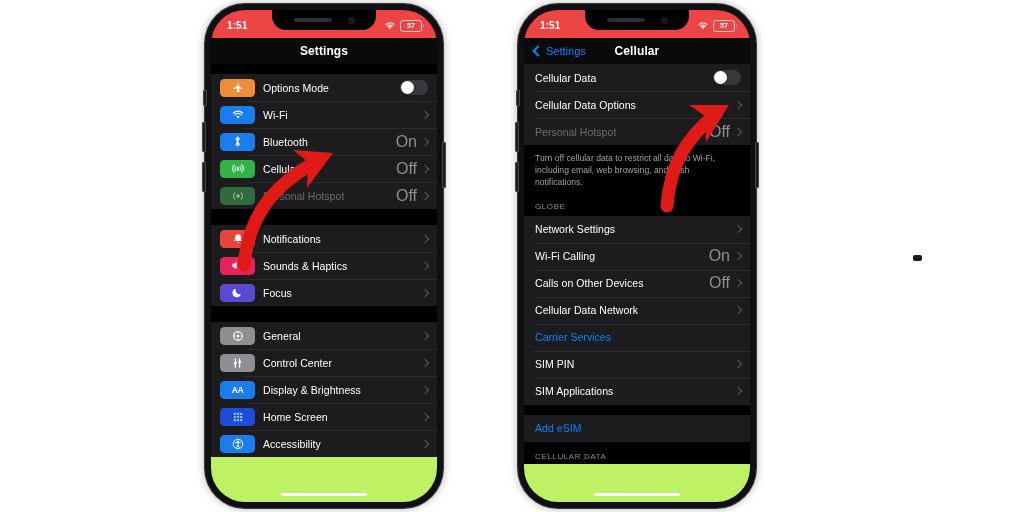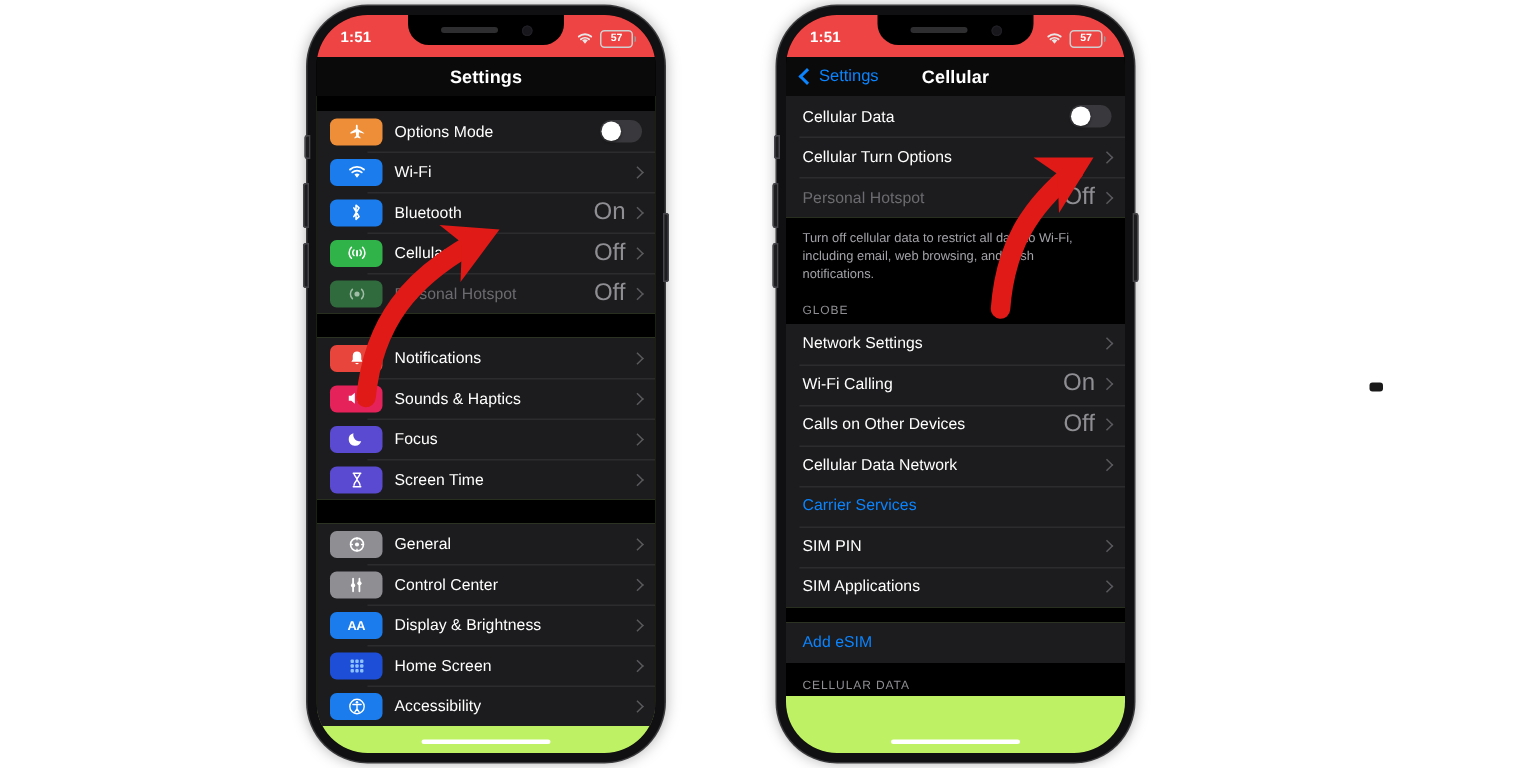--- a/index.html
+++ b/index.html
@@ -429,30 +429,20 @@
             <span class="row-value"></span>
             <span class="chev"></span>
           </div>
           <div class="row">
             <div class="row-icon" style="background:#5a4ad1">
               <svg width="11" height="11" viewBox="0 0 13 13">
                   <path d="M10.4 8.3A5 5 0 0 1 4.3 2.2a5 5 0 1 0 6.1 6.1Z" fill="#fff"></path>
                 </svg>
             </div>
             <span class="row-label">Focus</span>
-            <span class="row-value"></span>
-            <span class="chev"></span>
-          </div>
-          <div class="row">
-            <div class="row-icon" style="background:#5a4ad1">
-              <svg width="10" height="12" viewBox="0 0 12 14">
-                  <path d="M3 1.6h6M3 12.4h6M3.6 1.6c0 2.4 2.4 3.3 2.4 4.8s-2.4 2.4-2.4 4.8M8.4 1.6c0 2.4-2.4 3.3-2.4 4.8s2.4 2.4 2.4 4.8" stroke="#fff" stroke-width="1.2" fill="none" stroke-linecap="round"></path>
-                </svg>
-            </div>
-            <span class="row-label">Screen Time</span>
             <span class="row-value"></span>
             <span class="chev"></span>
           </div>
         </div>
 
         <div class="gap"></div>
 
         <div class="group">
           <div class="row">
             <div class="row-icon" style="background:#8e8e93">
@@ -569,21 +559,21 @@
       <div class="content">
 
         <div class="group">
           <div class="row noicon" style="padding-left:11px">
             <span class="row-label">Cellular Data</span>
             <div class="toggle">
                 <div class="knob"></div>
               </div>
           </div>
           <div class="row noicon" style="padding-left:11px">
-            <span class="row-label">Cellular Turn Options</span>
+            <span class="row-label">Cellular Data Options</span>
             <span class="row-value"></span>
             <span class="chev"></span>
           </div>
           <div class="row noicon" style="padding-left:11px">
             <span class="row-label dim">Personal Hotspot</span>
             <span class="row-value">Off</span>
             <span class="chev"></span>
           </div>
         </div>
 

